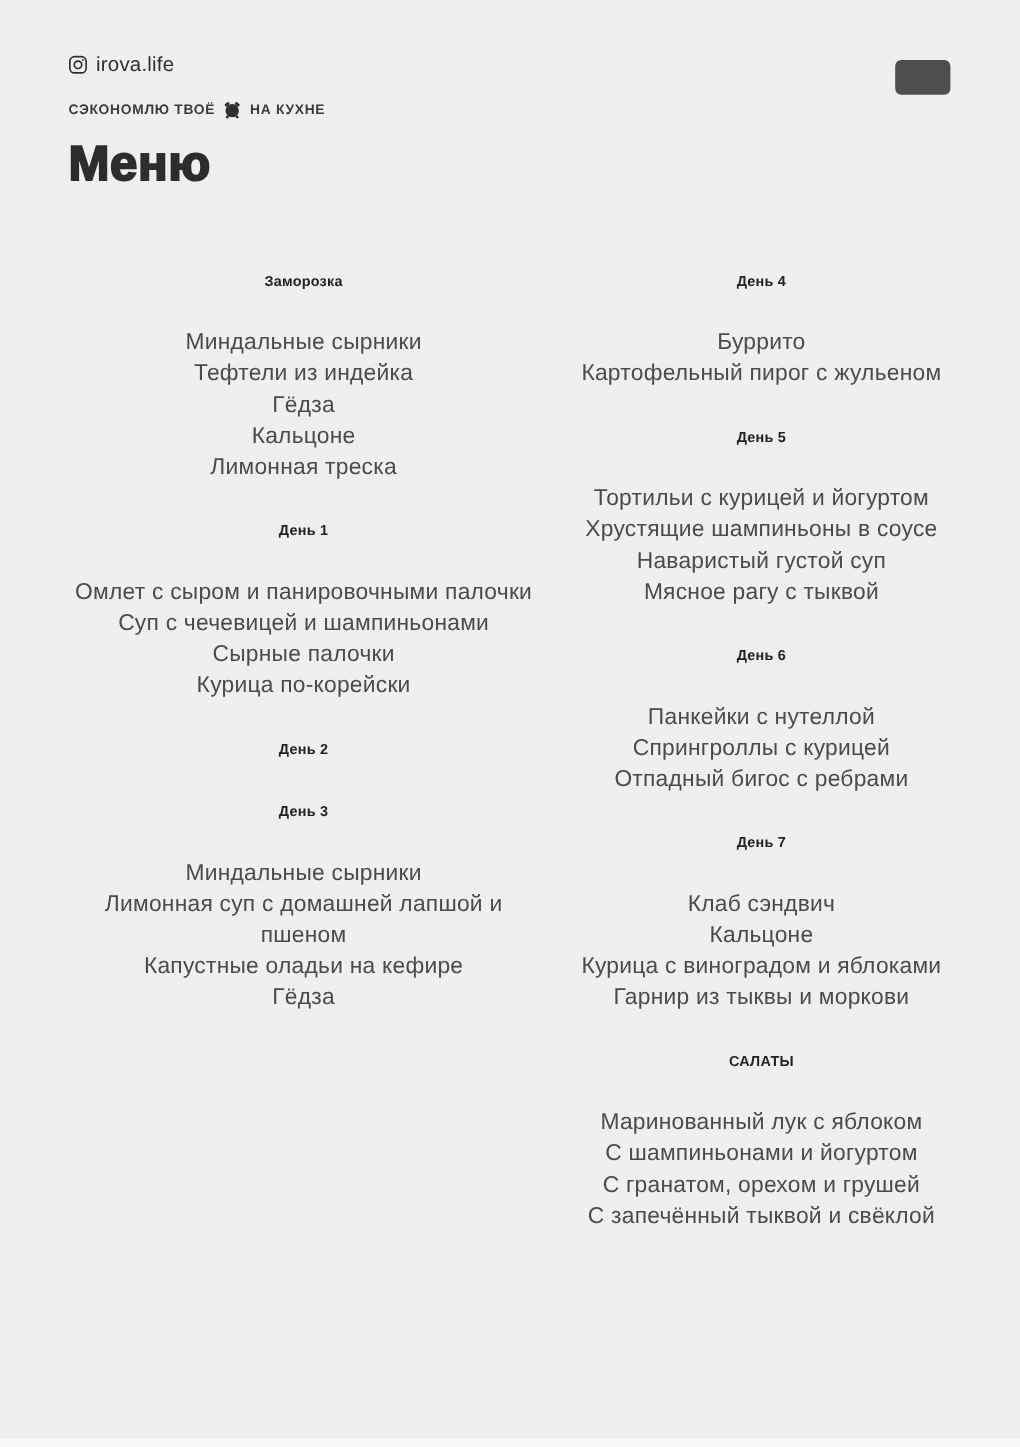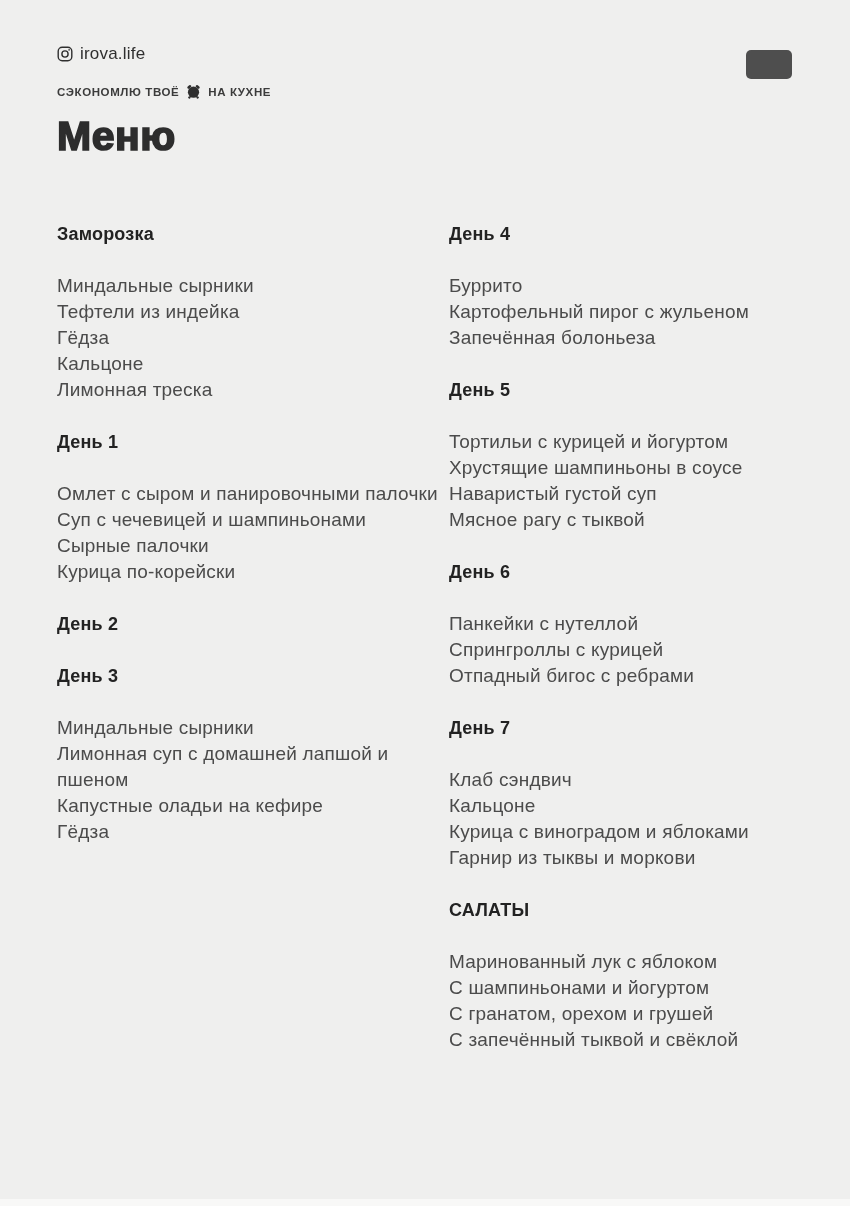--- a/index.html
+++ b/index.html
@@ -8,20 +8,21 @@
     font-family: "Liberation Sans", "DejaVu Sans", sans-serif;
     background: #efefee;
     position: relative;
     overflow: hidden;
   }
   .page {
     position: relative;
     width: 850px;
     height: 1206px;
     background: #efefee;
+    text-align: center;
   }
 
   
   .page-header {
     position: absolute;
     top: 44px;
     left: 57px;
   }
   .brand-row {
     display: flex;
@@ -74,21 +75,21 @@
     top: 221px;
     left: 57px;
     right: 30px;
     display: flex;
   }
   .menu-column { width: 392px; flex: 0 0 392px; }
   .menu-column:last-child { flex: 1 1 auto; }
 
   .menu-section { margin-bottom: 26px; }
   .section-heading {
-    font-size: 18px;
+    font-size: 12px;
     font-weight: bold;
     line-height: 26px;
     color: #222222;
     letter-spacing: 0.2px;
     margin-bottom: 26px;
   }
   .section-items { list-style: none; }
   .menu-item {
     font-size: 19px;
     line-height: 26px;
@@ -172,21 +173,20 @@
             <li class="menu-item">Гёдза</li>
           </ul>
         </section>
       </div>
     <div class="menu-column">
         <section class="menu-section">
           <h3 class="section-heading">День 4</h3>
           <ul class="section-items">
             <li class="menu-item">Буррито</li>
             <li class="menu-item">Картофельный пирог с жульеном</li>
-            <li class="menu-item">Запечённая болоньеза</li>
           </ul>
         </section>
         <section class="menu-section">
           <h3 class="section-heading">День 5</h3>
           <ul class="section-items">
             <li class="menu-item">Тортильи с курицей и йогуртом</li>
             <li class="menu-item">Хрустящие шампиньоны в соусе</li>
             <li class="menu-item">Наваристый густой суп</li>
             <li class="menu-item">Мясное рагу с тыквой</li>
           </ul>

